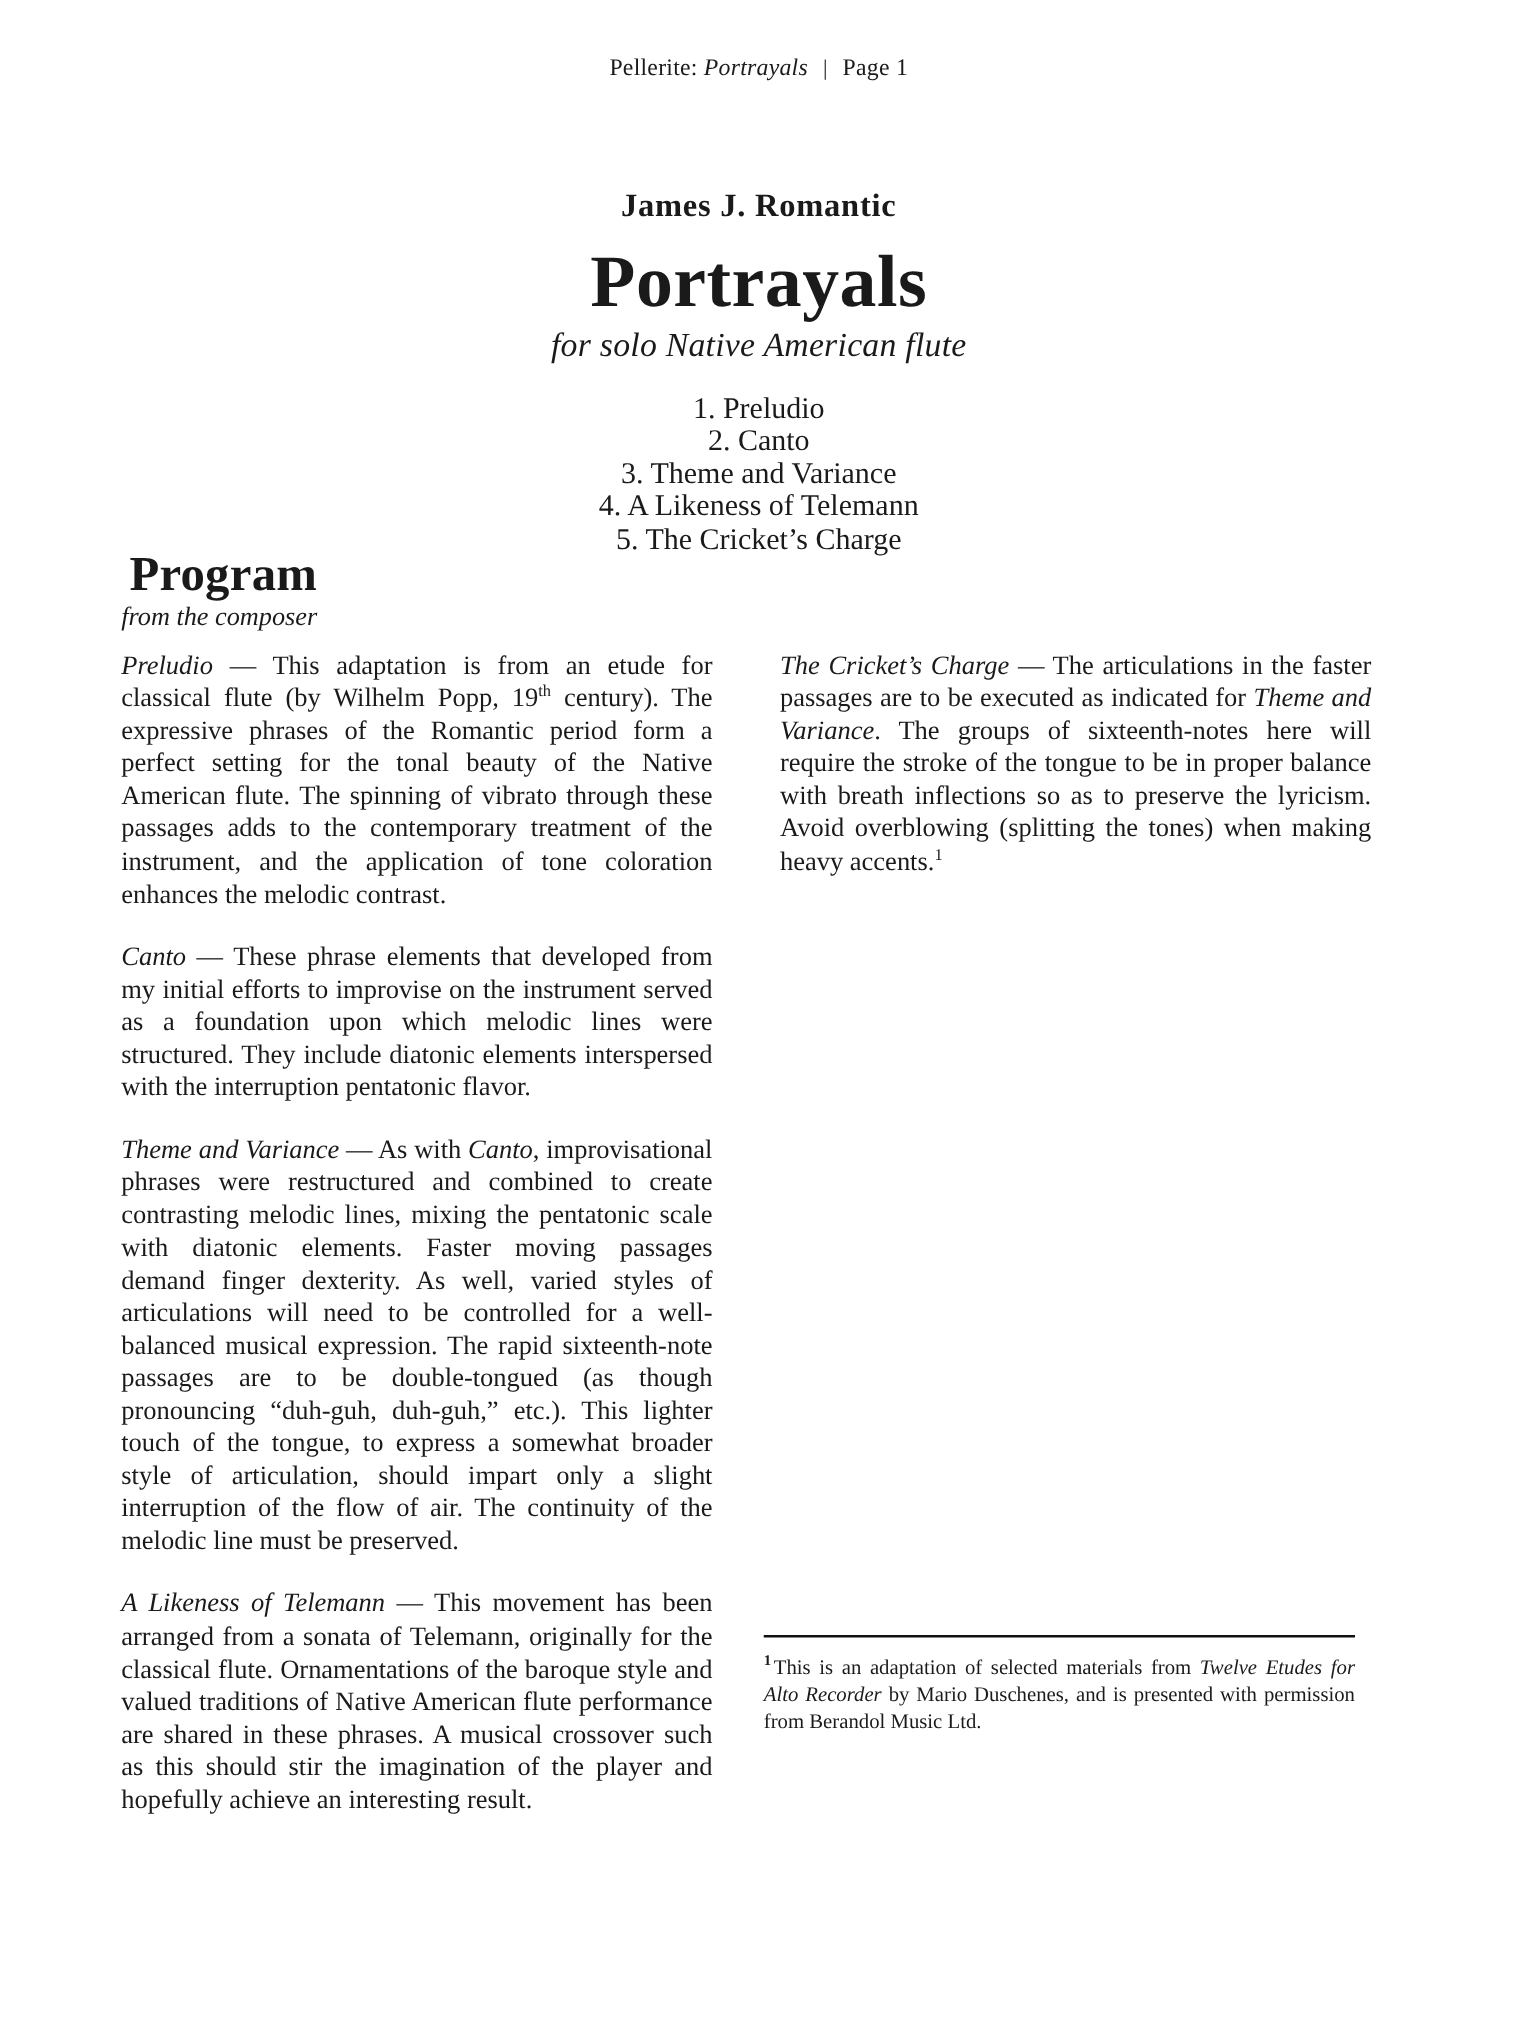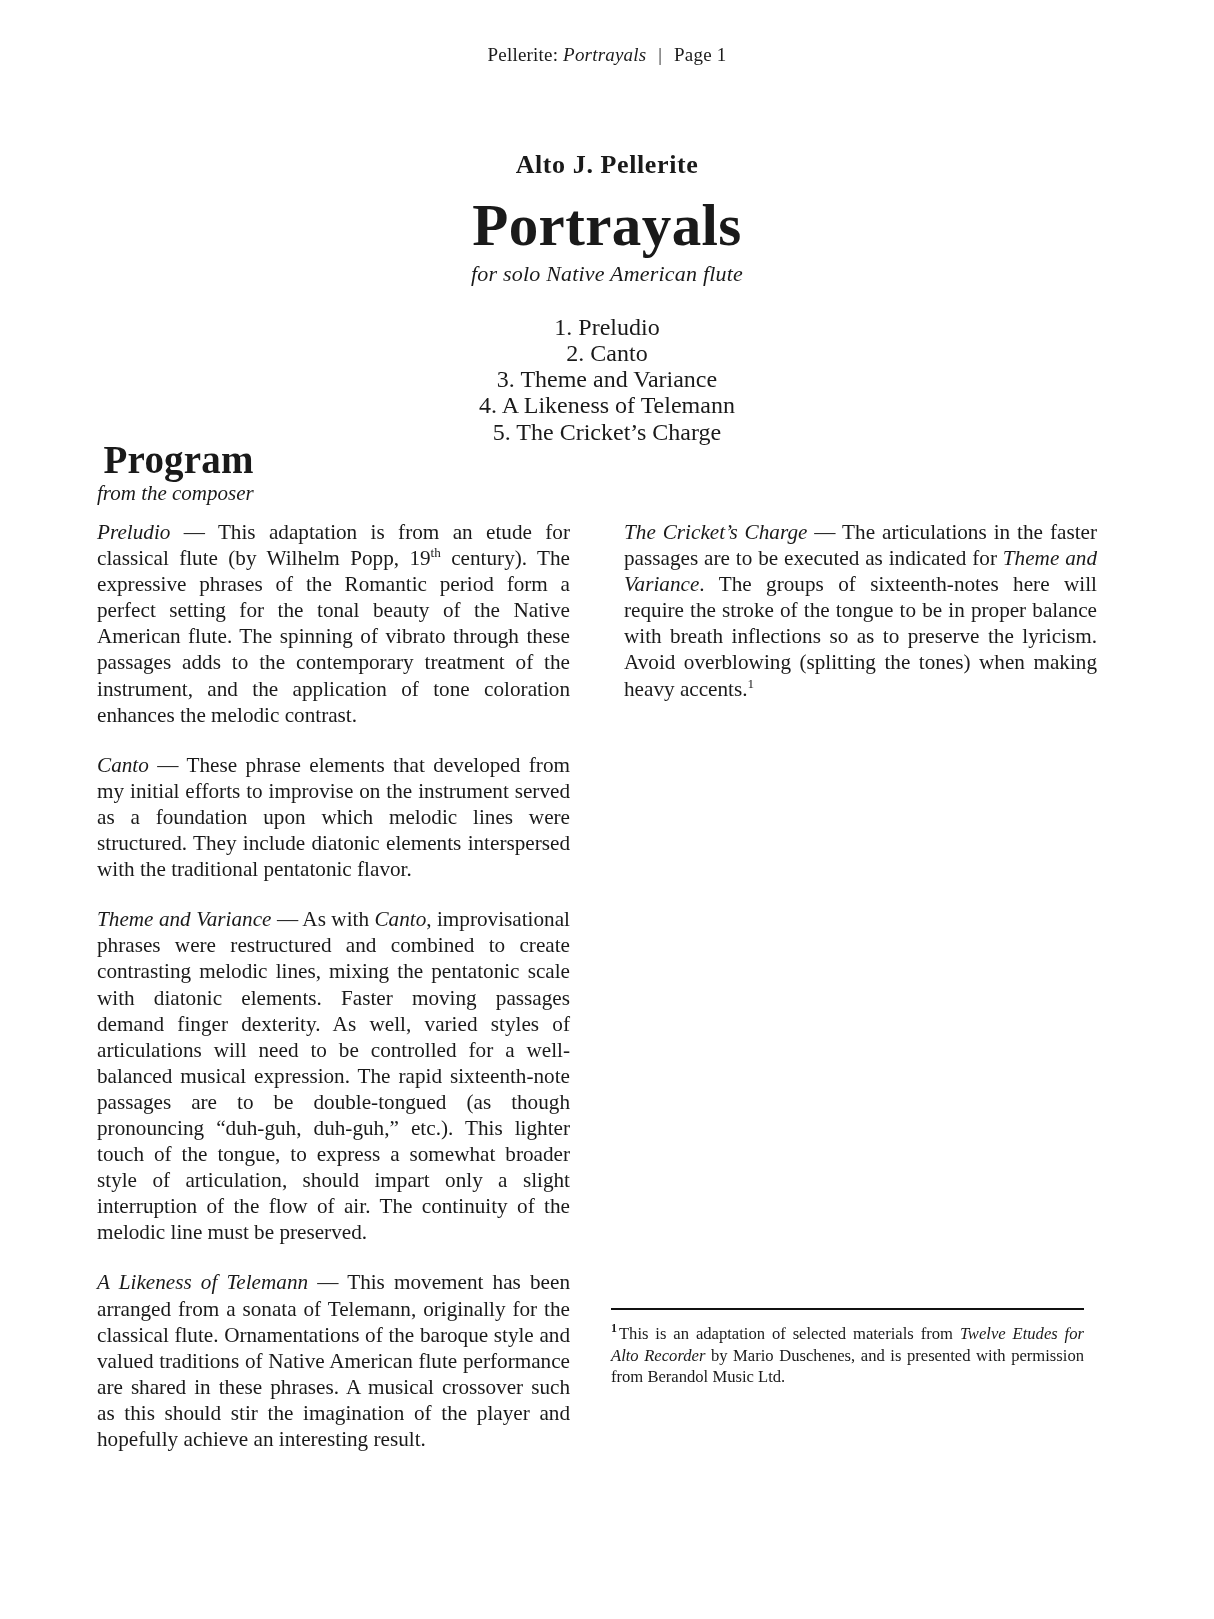--- a/index.html
+++ b/index.html
@@ -56,21 +56,21 @@
     margin: 0 0 14px 0;
   }
   .work-title {
     font-size: 59px;
     font-weight: bold;
     letter-spacing: 0.4px;
     line-height: 1.06;
     margin: 0 0 4px 0;
   }
   .subtitle {
-    font-size: 22px;
+    font-size: 27px;
     font-style: italic;
     letter-spacing: 0.2px;
     margin: 0;
   }
 
   
   .movements {
     position: absolute;
     top: 314px;
     left: 0;
@@ -165,21 +165,21 @@
 <div class="page">
 
   <div class="running-header">
     <span>Pellerite:</span>
     <span class="ital">Portrayals</span>
     <span class="sep">|</span>
     <span>Page 1</span>
   </div>
 
   <div class="title-block">
-    <p class="composer">Alto J. Pellerite</p>
+    <p class="composer">James J. Romantic</p>
     <h1 class="work-title">Portrayals</h1>
     <p class="subtitle">for solo Native American flute</p>
   </div>
 
   <div class="movements">
     <p class="mv">1. Preludio</p>
     <p class="mv">2. Canto</p>
     <p class="mv">3. Theme and Variance</p>
     <p class="mv">4. A Likeness of Telemann</p>
     <p class="mv">5. The Cricket’s Charge</p>
@@ -192,21 +192,21 @@
 
   <div class="columns">
 
     <div class="col">
 
       <p>
         <span class="lead">Preludio</span><span> — </span><span>This adaptation is from an etude for classical flute (by Wilhelm Popp, 19</span><sup>th</sup><span> century). The expressive phrases of the Romantic period form a perfect setting for the tonal beauty of the Native American flute. The spinning of vibrato through these passages adds to the contemporary treatment of the instrument, and the application of tone coloration enhances the melodic contrast.</span>
       </p>
 
       <p>
-        <span class="lead">Canto</span><span> — </span><span>These phrase elements that developed from my initial efforts to improvise on the instrument served as a foundation upon which melodic lines were structured. They include diatonic elements interspersed with the traditional pentatonic flavor.</span>
+        <span class="lead">Canto</span><span> — </span><span>These phrase elements that developed from my initial efforts to improvise on the instrument served as a foundation upon which melodic lines were structured. They include diatonic elements interspersed with the interruption pentatonic flavor.</span>
       </p>
 
       <p>
         <span class="lead">Theme and Variance</span><span> — </span><span>As with </span><span class="ital">Canto</span><span>, improvisational phrases were restructured and combined to create contrasting melodic lines, mixing the pentatonic scale with diatonic elements. Faster moving passages demand finger dexterity. As well, varied styles of articulations will need to be controlled for a well-balanced musical expression. The rapid sixteenth-note passages are to be double-tongued (as though pronouncing “duh-guh, duh-guh,” etc.). This lighter touch of the tongue, to express a somewhat broader style of articulation, should impart only a slight interruption of the flow of air. The continuity of the melodic line must be preserved.</span>
       </p>
 
       <p>
         <span class="lead">A Likeness of Telemann</span><span> — </span><span>This movement has been arranged from a sonata of Telemann, originally for the classical flute. Ornamentations of the baroque style and valued traditions of Native American flute performance are shared in these phrases. A musical crossover such as this should stir the imagination of the player and hopefully achieve an interesting result.</span>
       </p>
 

